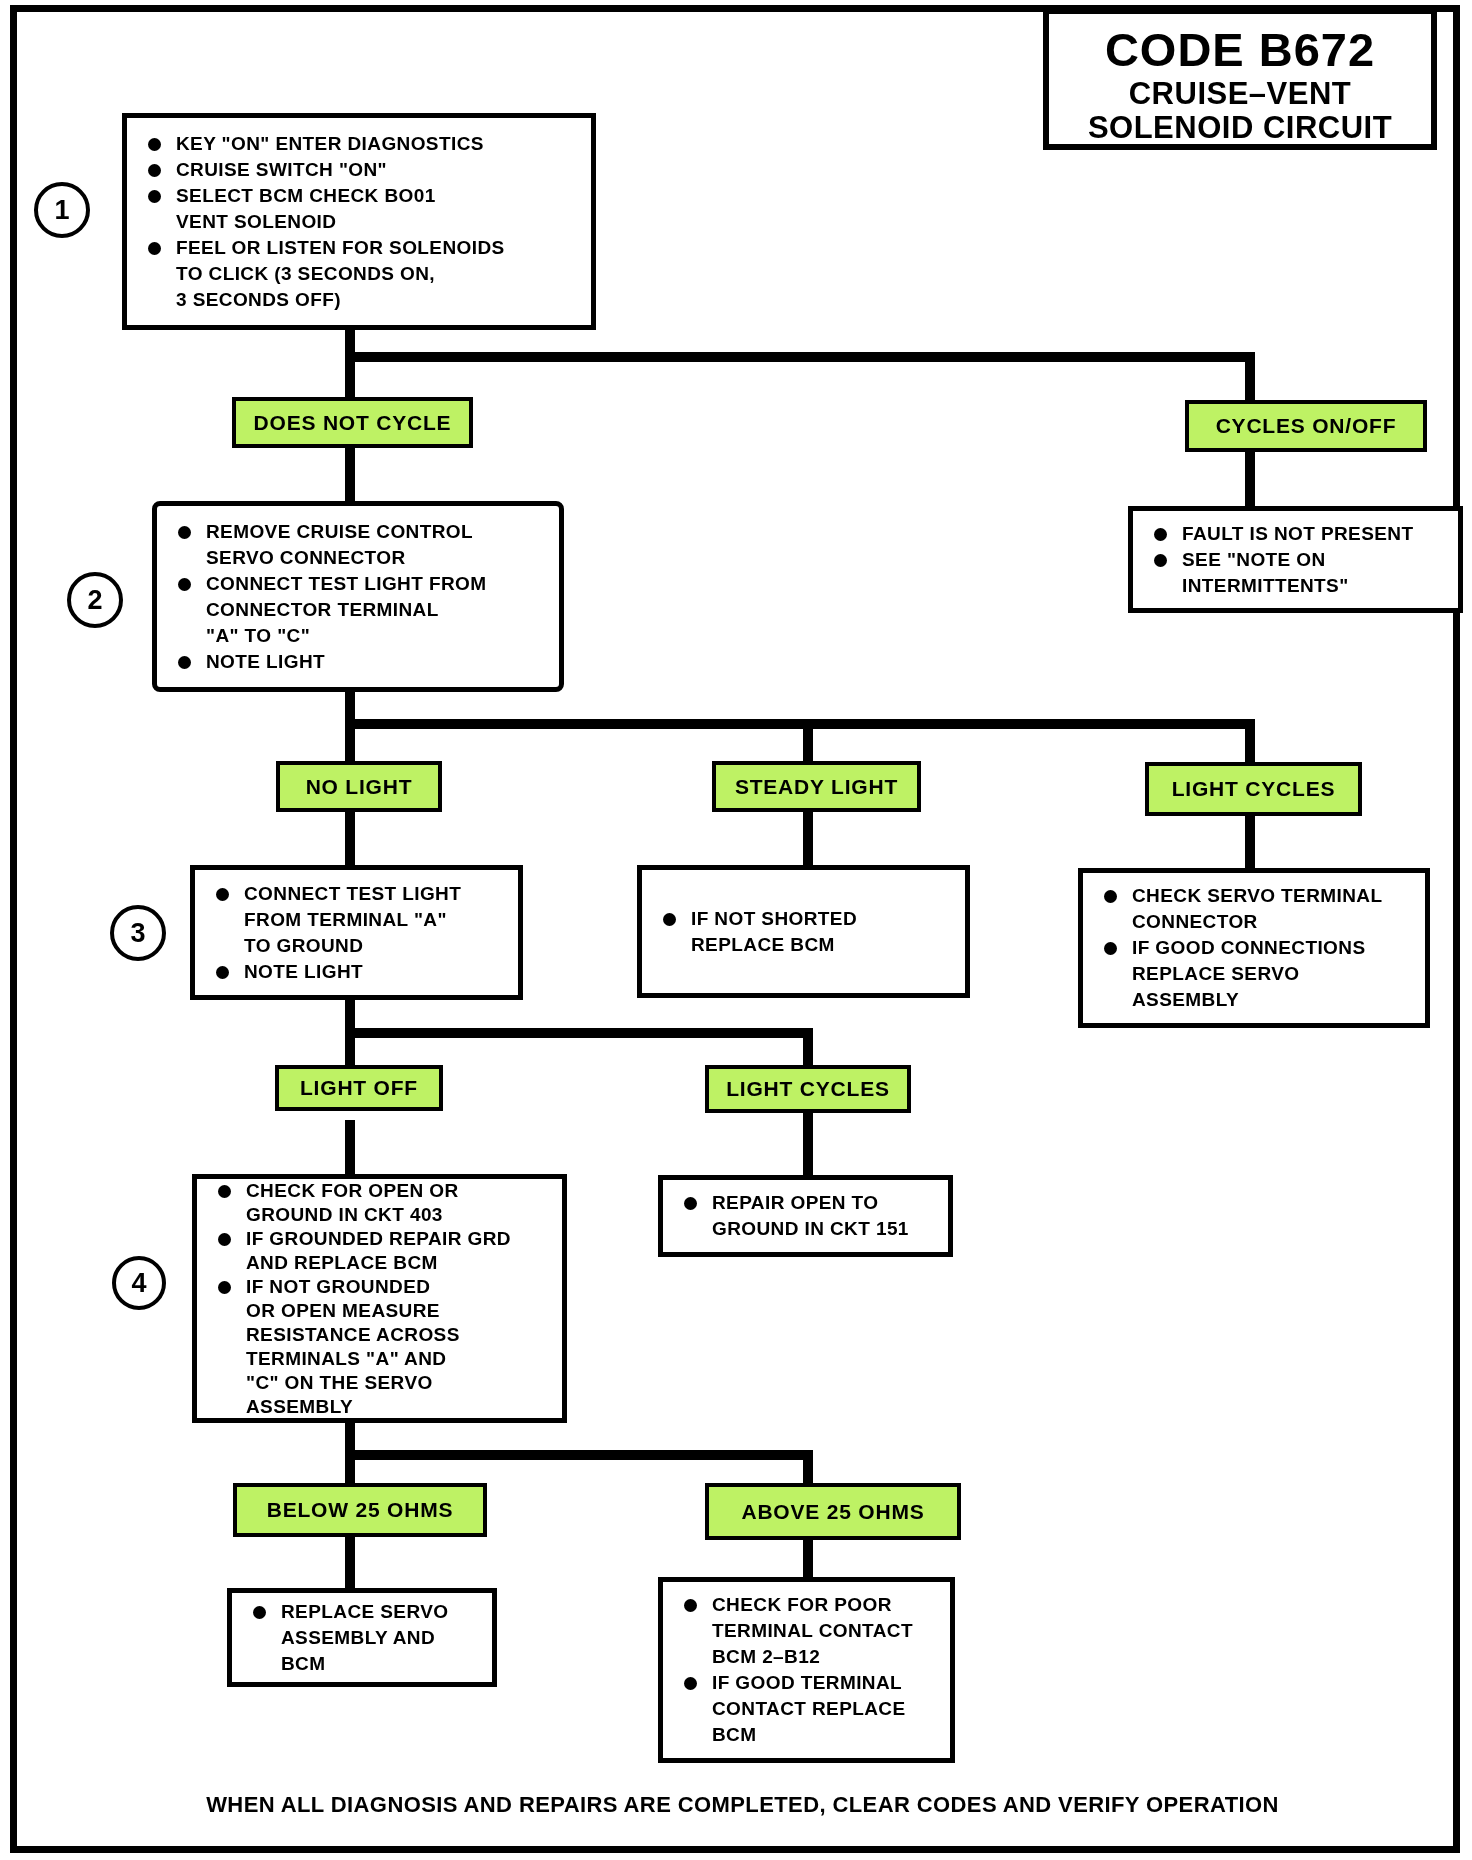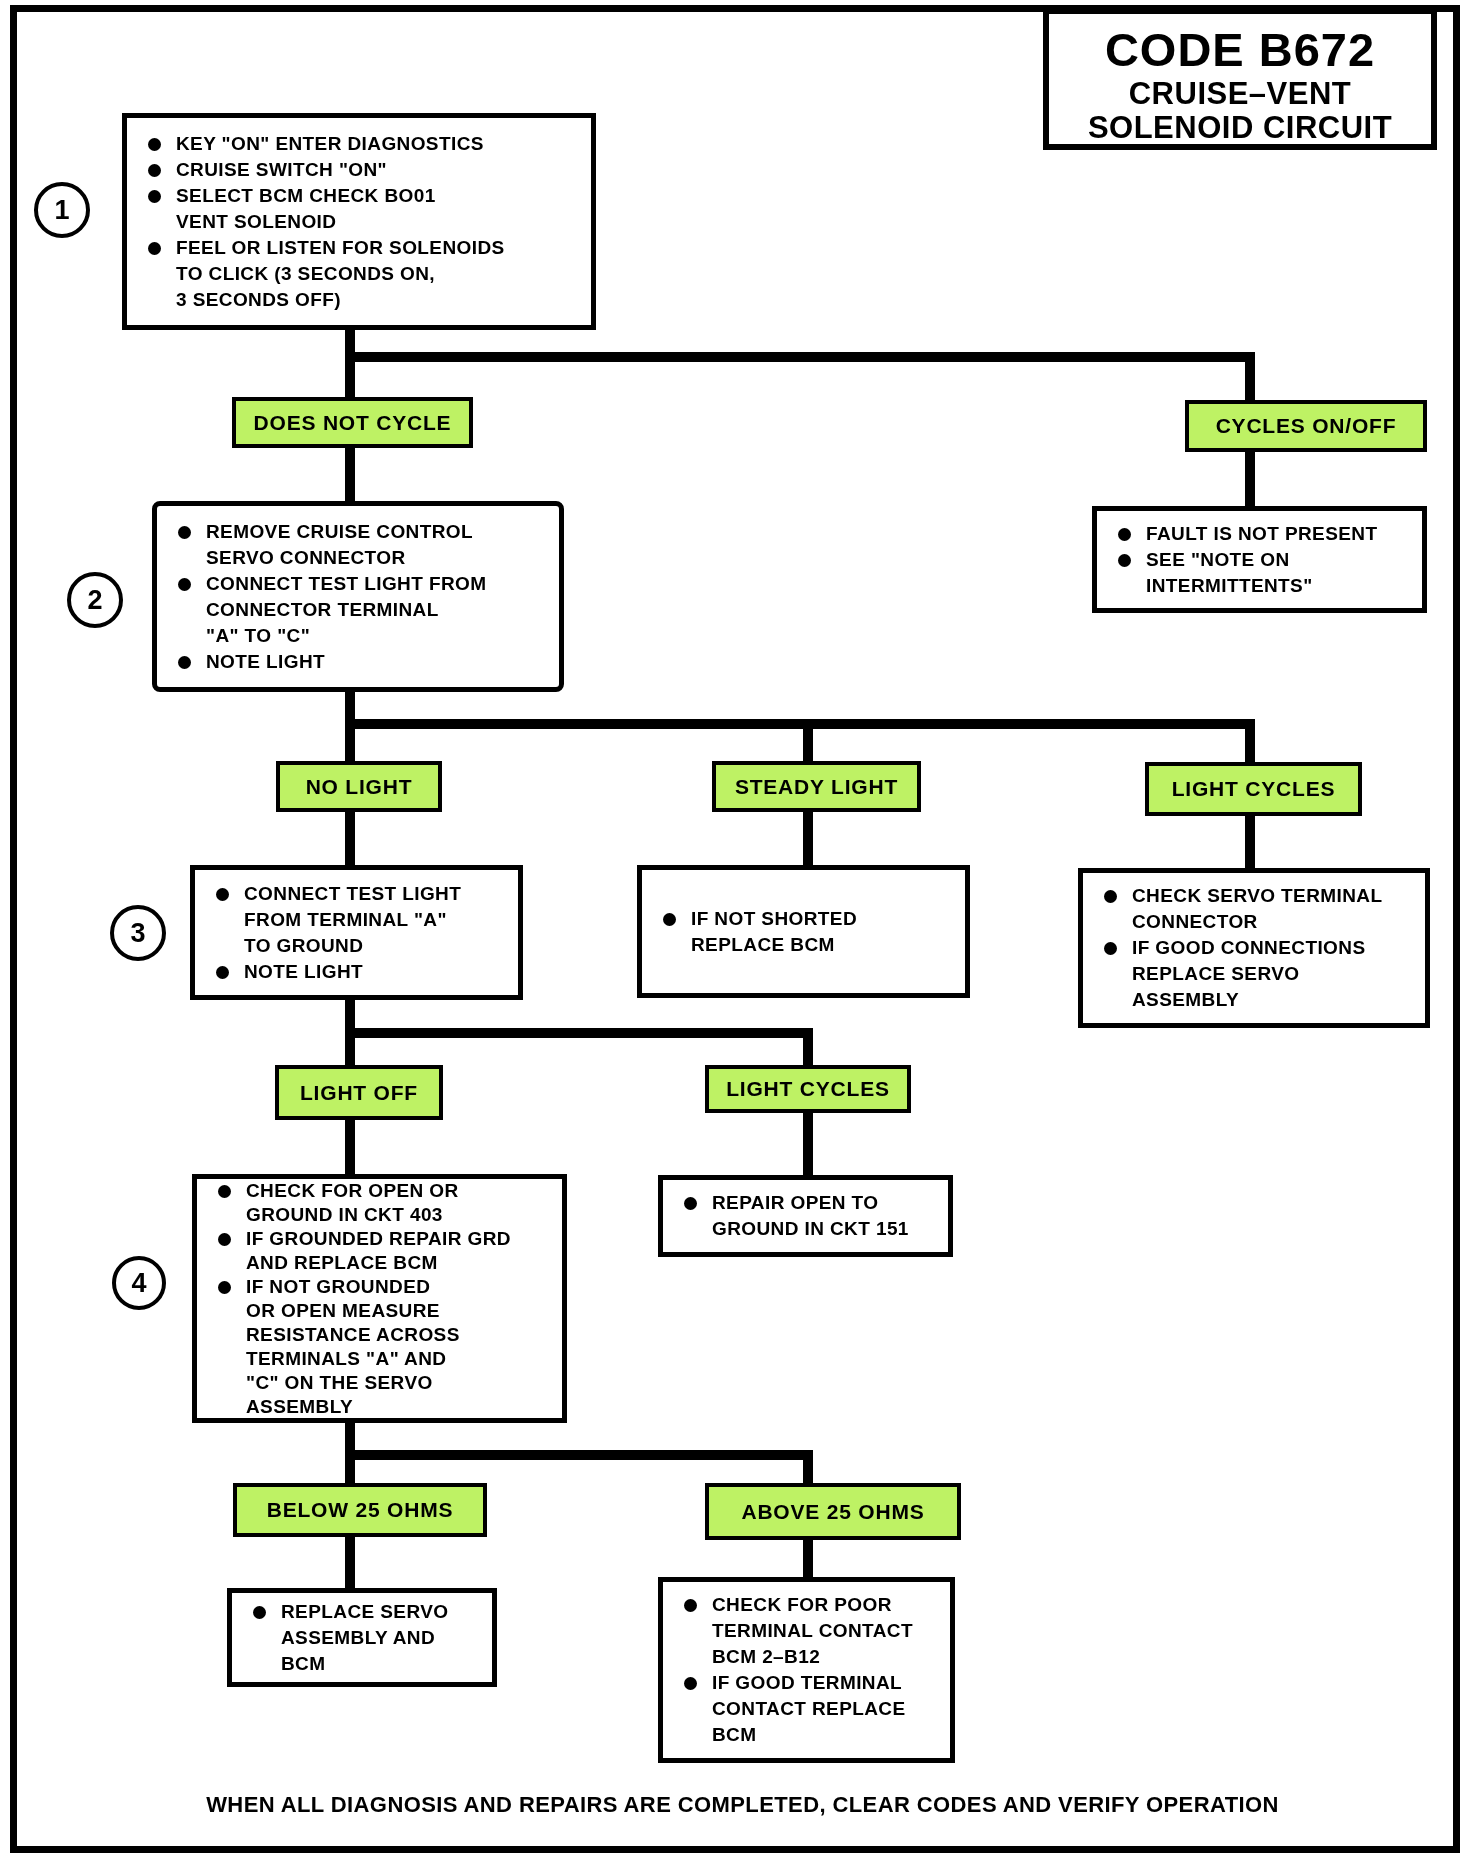--- a/index.html
+++ b/index.html
@@ -100,21 +100,21 @@
 VENT SOLENOID</span></li>
     <li><span class="bullet"></span><span class="btext">FEEL OR LISTEN FOR SOLENOIDS
 TO CLICK (3 SECONDS ON,
 3 SECONDS OFF)</span></li>
   </ul>
 </div>
 
 <div class="abs lbox" style="left:232px; top:397px; width:241px; height:51px;">DOES NOT CYCLE</div>
 <div class="abs lbox" style="left:1185px; top:400px; width:242px; height:52px;">CYCLES ON/OFF</div>
 
-<div class="abs abox" style="left:1092px; top:506px; width:335px; height:107px;">
+<div class="abs abox" style="left:1128px; top:506px; width:335px; height:107px;">
   <ul class="blist">
     <li><span class="bullet"></span><span class="btext">FAULT IS NOT PRESENT</span></li>
     <li><span class="bullet"></span><span class="btext">SEE "NOTE ON
 INTERMITTENTS"</span></li>
   </ul>
 </div>
 
 <div class="abs abox" style="left:152px; top:501px; width:412px; height:191px;border-radius:8px;">
   <ul class="blist">
     <li><span class="bullet"></span><span class="btext">REMOVE CRUISE CONTROL
@@ -149,21 +149,21 @@
 <div class="abs abox" style="left:1078px; top:868px; width:352px; height:160px;">
   <ul class="blist">
     <li><span class="bullet"></span><span class="btext">CHECK SERVO TERMINAL
 CONNECTOR</span></li>
     <li><span class="bullet"></span><span class="btext">IF GOOD CONNECTIONS
 REPLACE SERVO
 ASSEMBLY</span></li>
   </ul>
 </div>
 
-<div class="abs lbox" style="left:275px; top:1065px; width:168px; height:55px;">LIGHT OFF</div>
+<div class="abs lbox" style="left:275px; top:1065px; width:168px; height:46px;">LIGHT OFF</div>
 <div class="abs lbox" style="left:705px; top:1065px; width:206px; height:48px;">LIGHT CYCLES</div>
 
 <div class="abs abox" style="left:192px; top:1174px; width:375px; height:249px;">
   <ul class="blist tight">
     <li><span class="bullet"></span><span class="btext">CHECK FOR OPEN OR
 GROUND IN CKT 403</span></li>
     <li><span class="bullet"></span><span class="btext">IF GROUNDED REPAIR GRD
 AND REPLACE BCM</span></li>
     <li><span class="bullet"></span><span class="btext">IF NOT GROUNDED
 OR OPEN MEASURE

